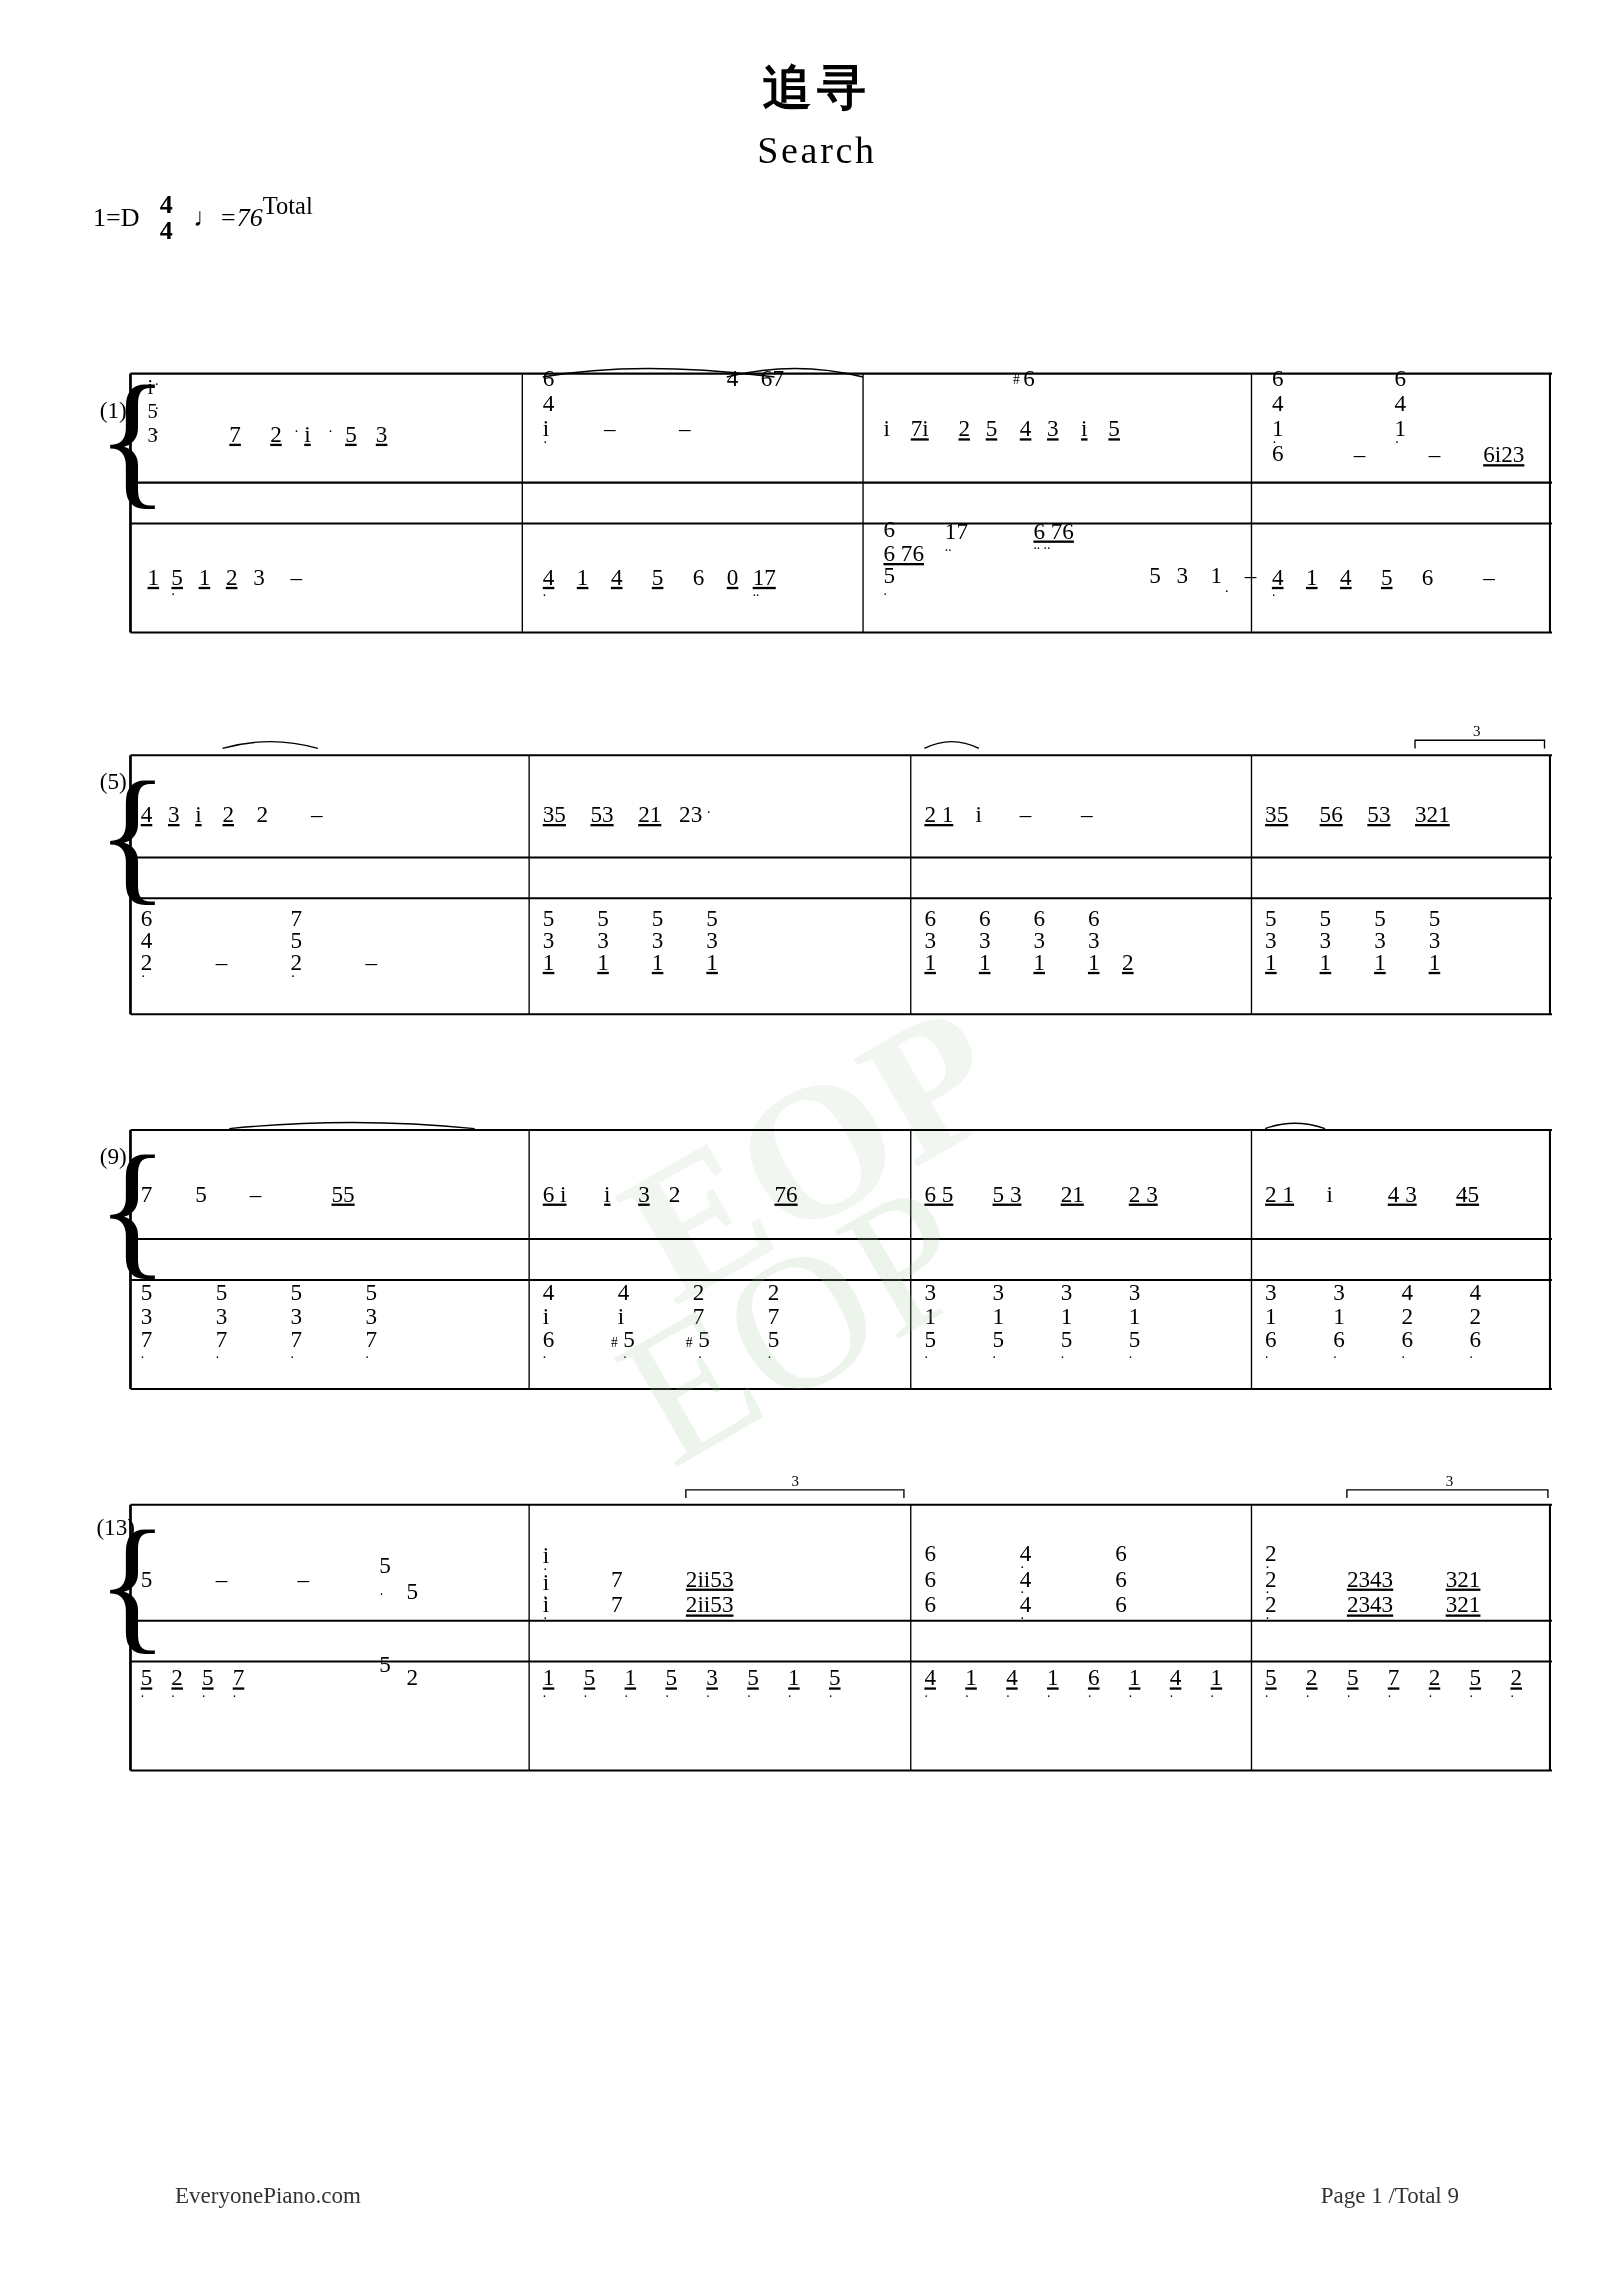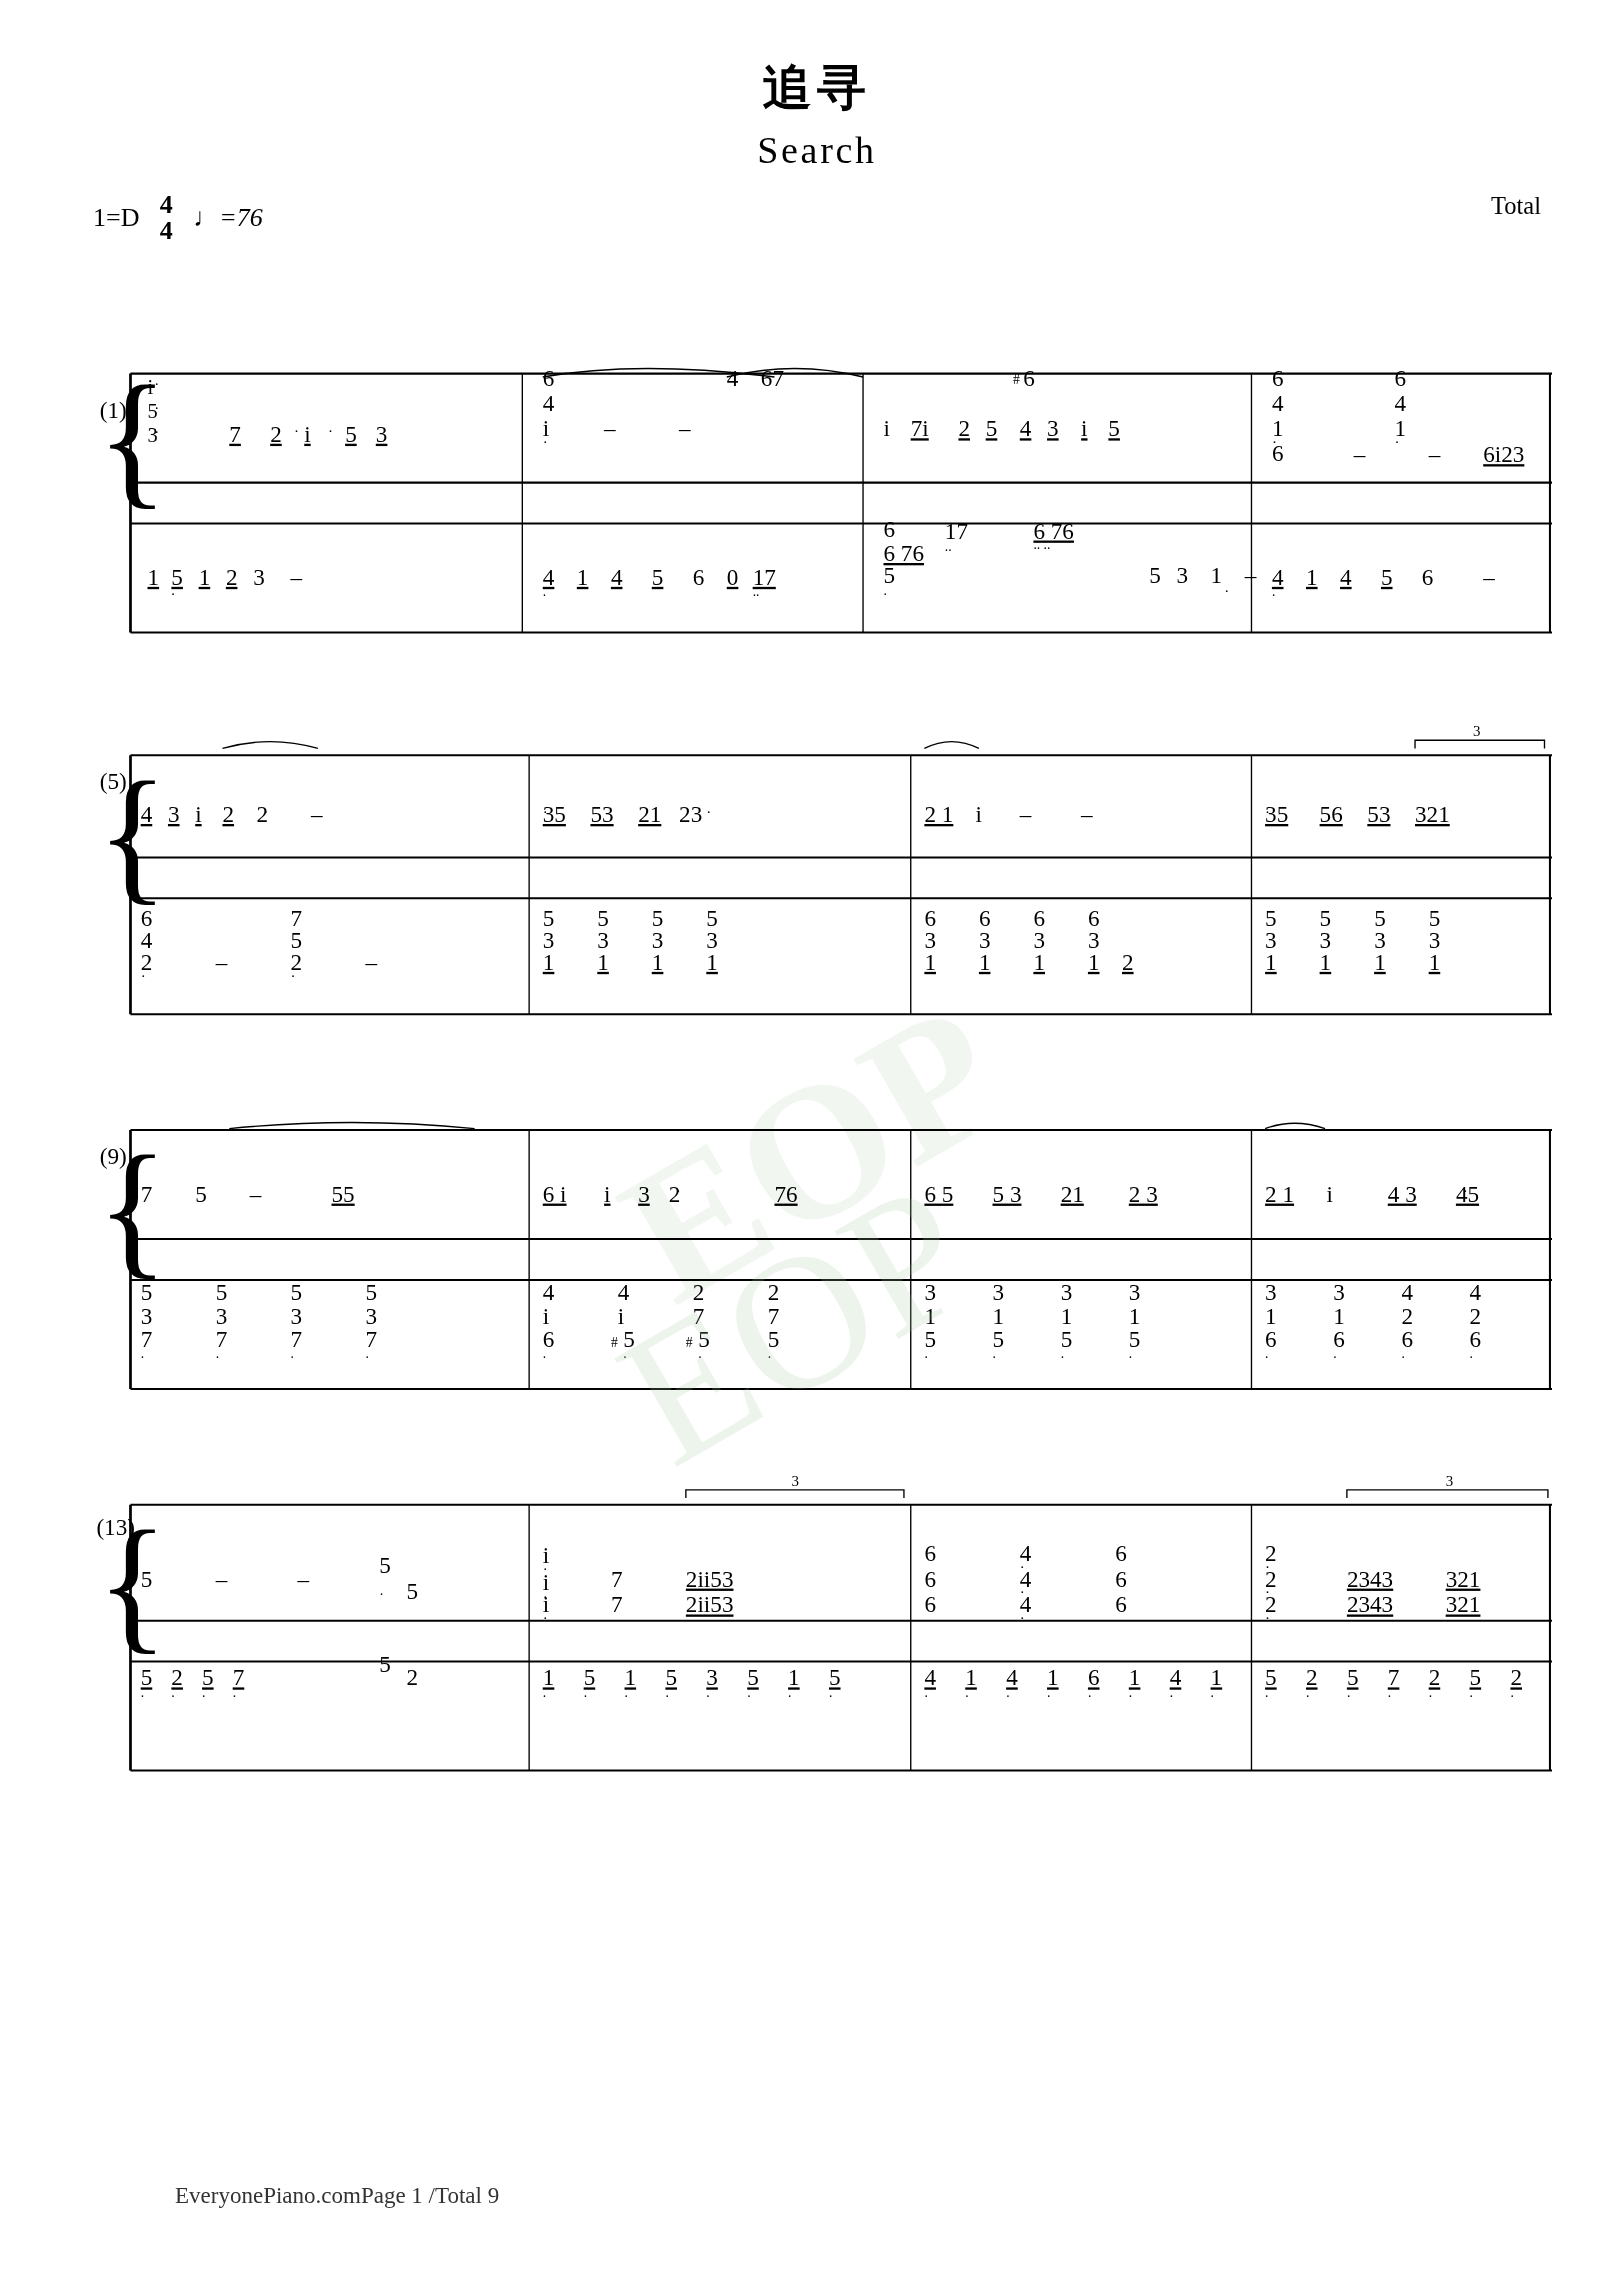--- a/index.html
+++ b/index.html
@@ -53,21 +53,21 @@
     }
 
     .title-english {
       font-size: 38px;
       letter-spacing: 2.7px;
       font-family: Liberation Serif, serif;
     }
 
     .meta-line {
       display: flex;
-      justify-content: space-between;
+      justify-content: flex-start;
       align-items: flex-start;
       margin-bottom: 27px;
       font-size: 26px;
     }
 
     .key-time {
       display: flex;
       align-items: center;
       gap: 20.4px;
     }
@@ -100,20 +100,21 @@
       font-size: 24.5px;
     }
 
     
     .footer {
       position: absolute;
       bottom: 41px;
       left: 82px;
       right: 82px;
       display: flex;
+      justify-content: space-between;
       font-size: 23px;
       color: #333;
     }
   </style>
 </head>
 <body>
 
 <div class="page">
   <div class="watermark">EOP</div>
   <div class="content">

